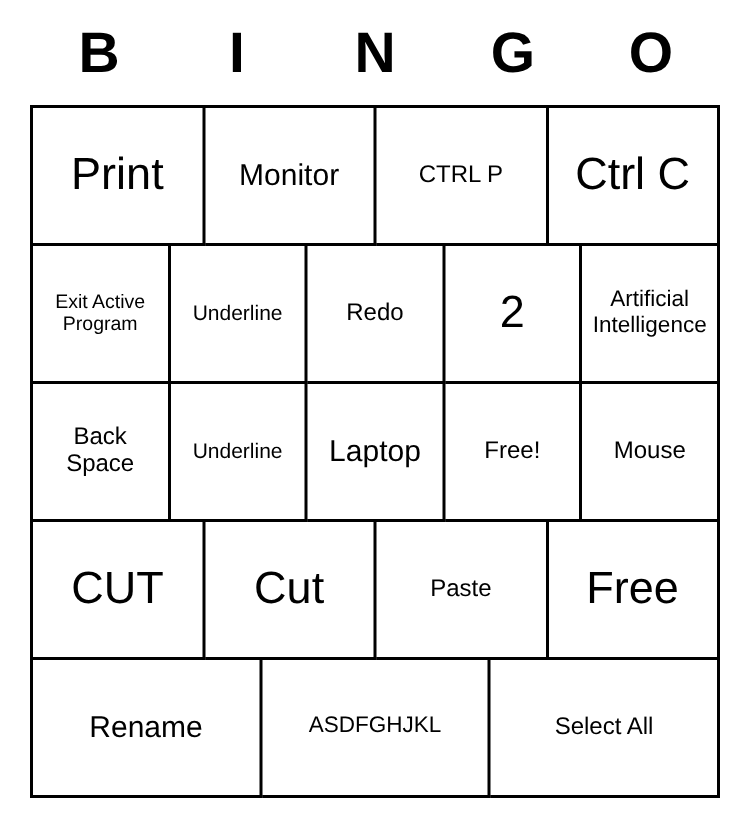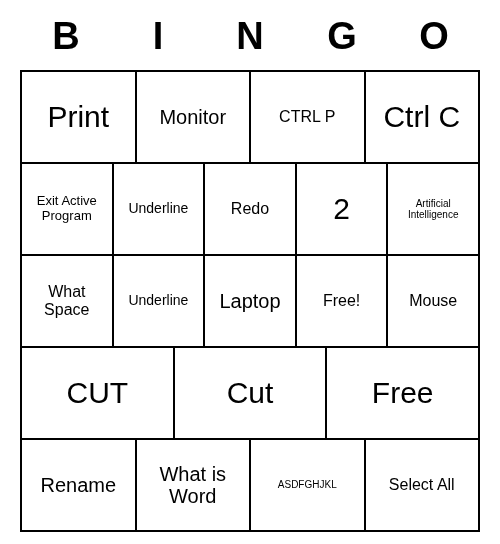--- a/index.html
+++ b/index.html
@@ -53,21 +53,21 @@
       color: #000;
       line-height: 1.1;
       overflow: hidden;
     }
     
     .fs-xl { font-size: 30px; }
     .fs-l  { font-size: 16px; }
     .fs-m  { font-size: 20px; }
     .fs-s  { font-size: 13px; }
     .fs-xs { font-size: 14px; }
-    .fs-xxs{ font-size: 10px; }
+    .fs-xxs{ font-size: 15px; }
   </style>
 </head>
 <body>
 
 <div class="card">
 
   <div class="header-row">
     <div class="header-cell">B</div>
     <div class="header-cell">I</div>
     <div class="header-cell">N</div>
@@ -84,32 +84,32 @@
         <div class="cell fs-xl">Ctrl C</div>
       </div>
       <div class="row">
         <div class="cell fs-s">Exit Active Program</div>
         <div class="cell fs-xs">Underline</div>
         <div class="cell fs-l">Redo</div>
         <div class="cell fs-xl">2</div>
         <div class="cell fs-xxs">Artificial Intelligence</div>
       </div>
       <div class="row">
-        <div class="cell fs-l">What Space</div>
+        <div class="cell fs-l">Back Space</div>
         <div class="cell fs-xs">Underline</div>
         <div class="cell fs-m">Laptop</div>
         <div class="cell fs-l">Free!</div>
         <div class="cell fs-l">Mouse</div>
       </div>
       <div class="row">
         <div class="cell fs-xl">CUT</div>
         <div class="cell fs-xl">Cut</div>
+        <div class="cell fs-l">Paste</div>
         <div class="cell fs-xl">Free</div>
       </div>
       <div class="row">
         <div class="cell fs-m">Rename</div>
-        <div class="cell fs-m">What is Word</div>
         <div class="cell fs-xxs">ASDFGHJKL</div>
         <div class="cell fs-l">Select All</div>
       </div>
     </div>
 
 </div>
 
 </body></html>

